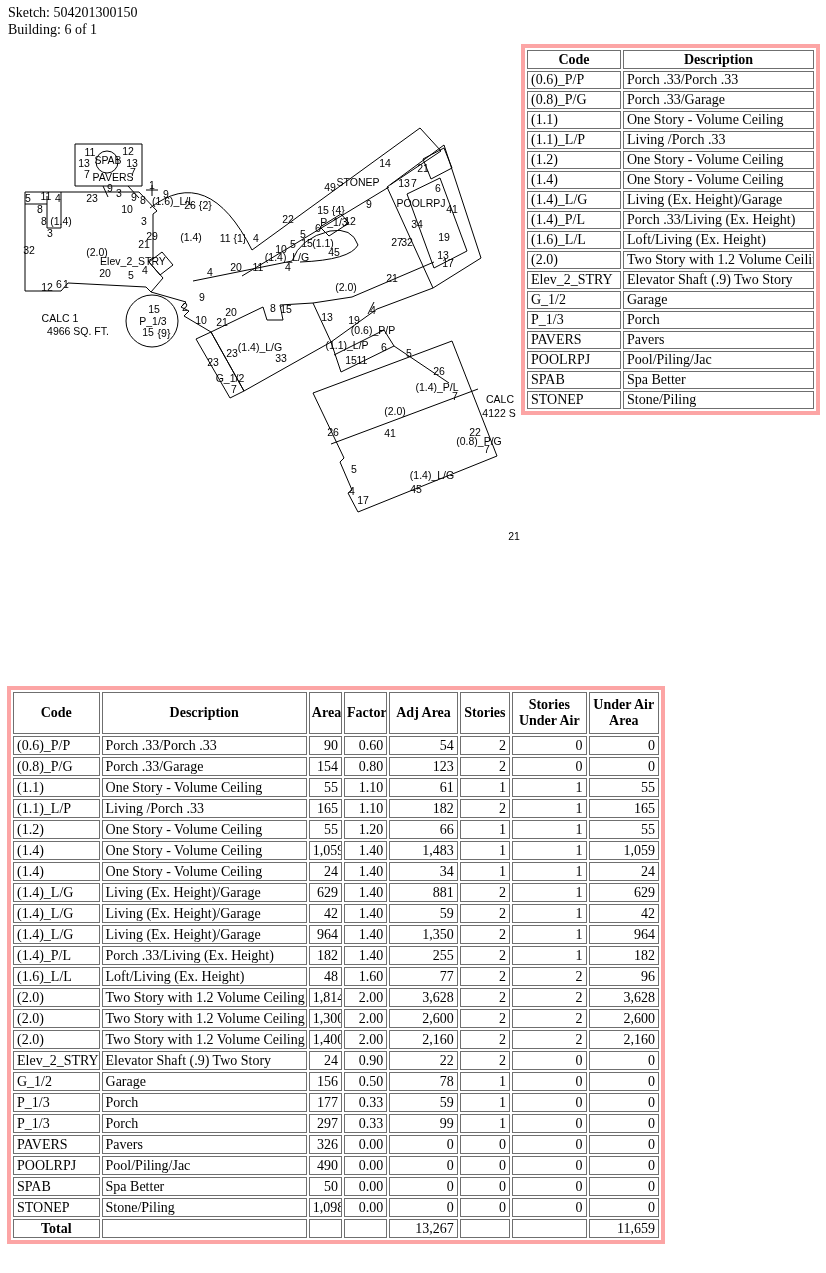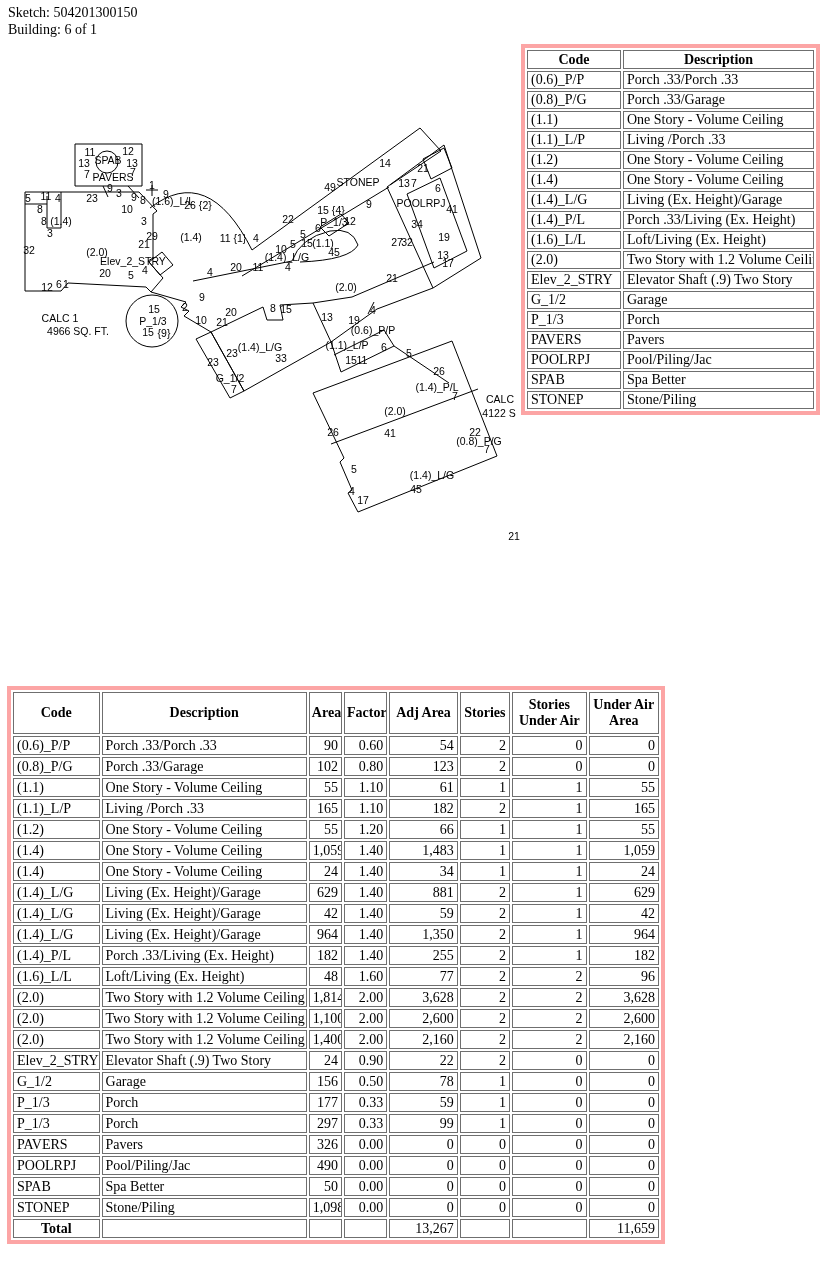--- a/index.html
+++ b/index.html
@@ -323,21 +323,21 @@
         <td class="num">0.60</td>
         <td class="num">54</td>
         <td class="num">2</td>
         <td class="num">0</td>
         <td class="num">0</td>
       </tr>
 
       <tr>
         <td>(0.8)_P/G</td>
         <td>Porch .33/Garage</td>
-        <td class="num">102</td>
+        <td class="num">154</td>
         <td class="num">0.80</td>
         <td class="num">123</td>
         <td class="num">2</td>
         <td class="num">0</td>
         <td class="num">0</td>
       </tr>
 
       <tr>
         <td>(1.1)</td>
         <td>One Story - Volume Ceiling</td>
@@ -455,21 +455,21 @@
         <td class="num">2.00</td>
         <td class="num">3,628</td>
         <td class="num">2</td>
         <td class="num">2</td>
         <td class="num">3,628</td>
       </tr>
 
       <tr>
         <td>(2.0)</td>
         <td>Two Story with 1.2 Volume Ceiling</td>
-        <td class="num">1,100</td>
+        <td class="num">1,300</td>
         <td class="num">2.00</td>
         <td class="num">2,600</td>
         <td class="num">2</td>
         <td class="num">2</td>
         <td class="num">2,600</td>
       </tr>
 
       <tr>
         <td>(2.0)</td>
         <td>Two Story with 1.2 Volume Ceiling</td>

